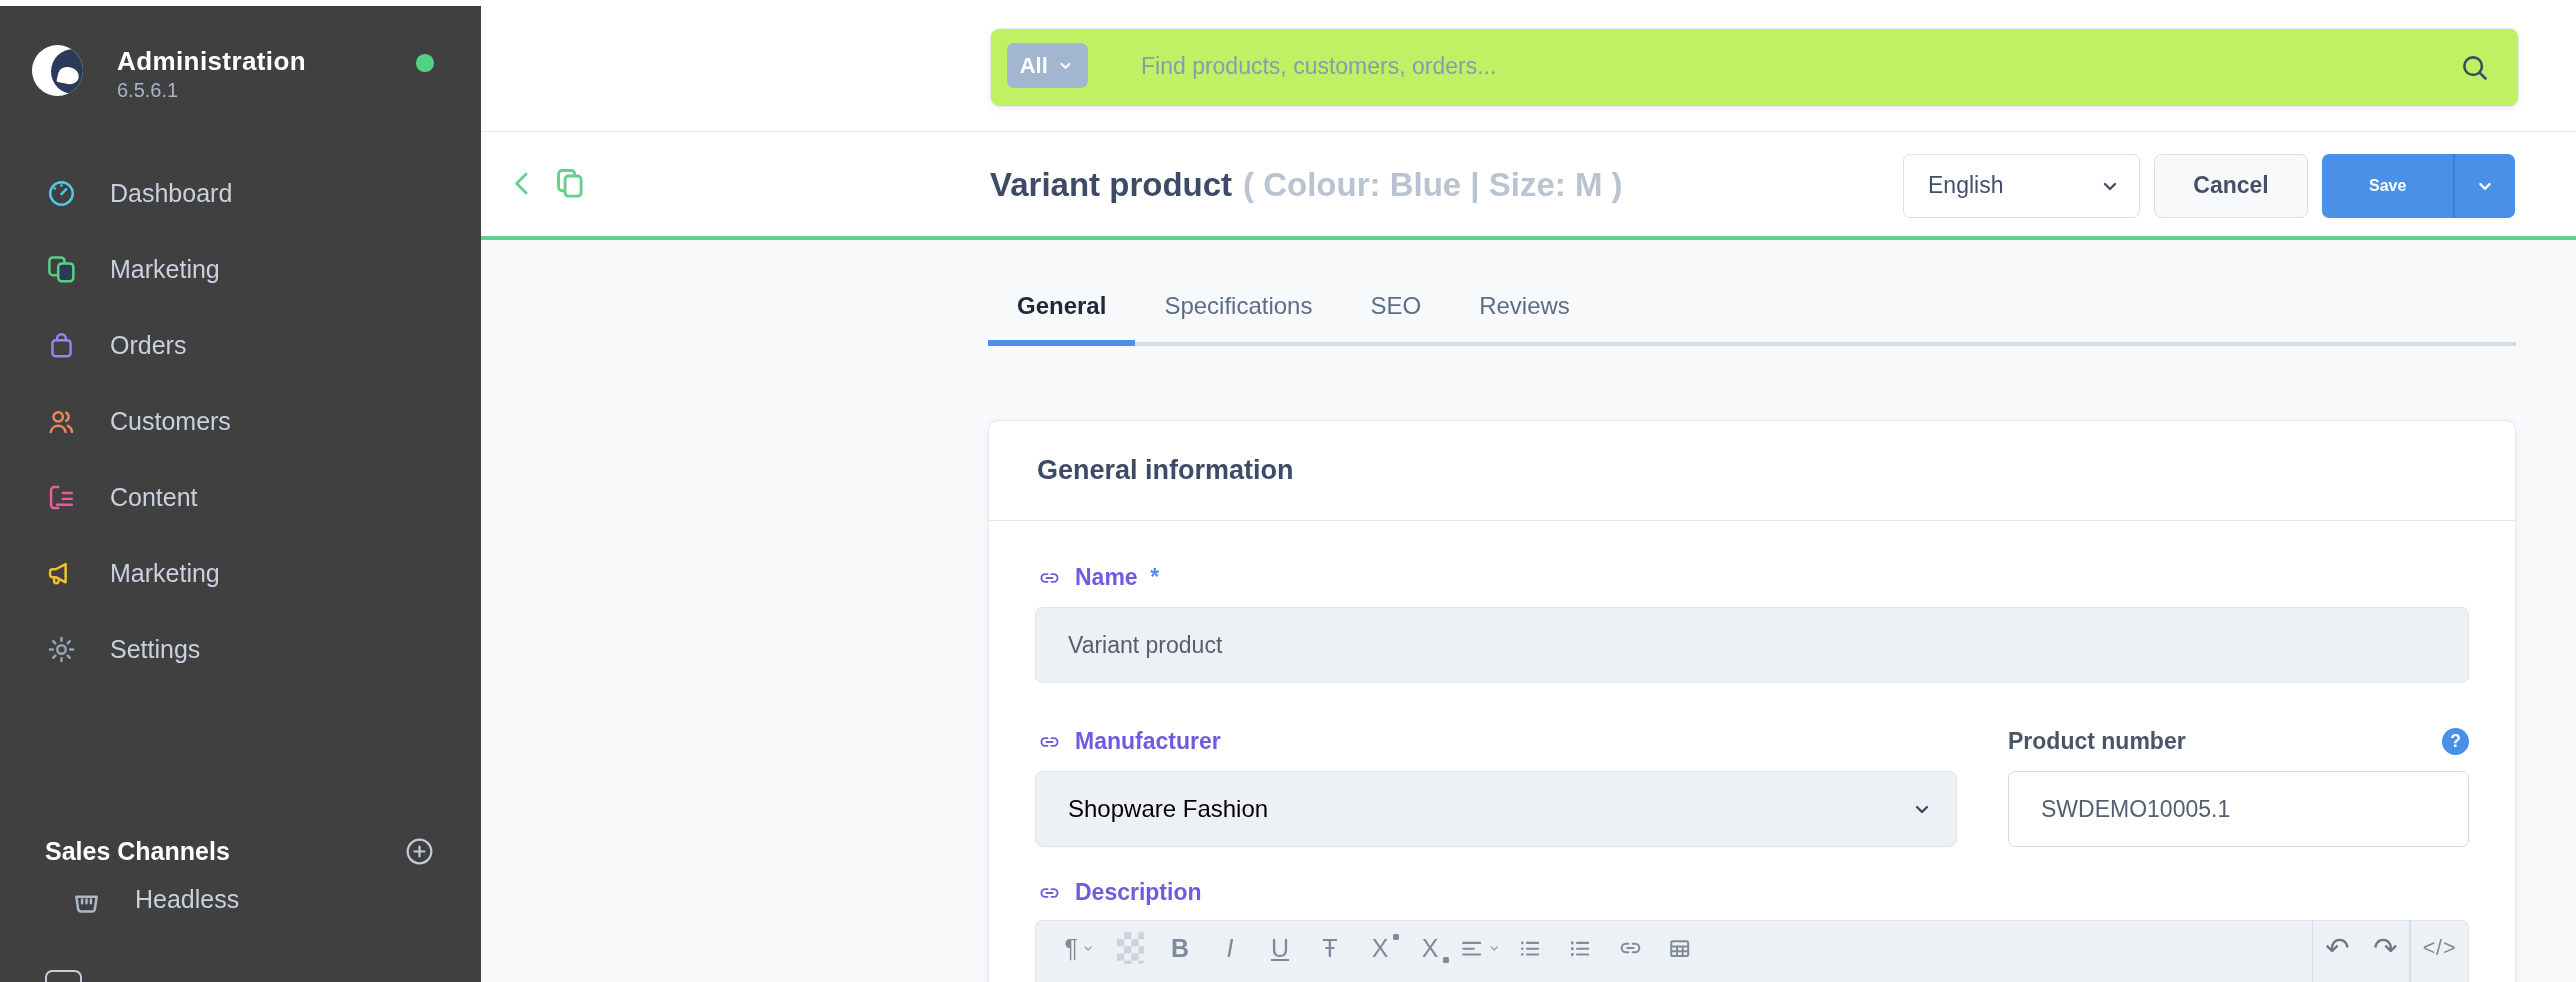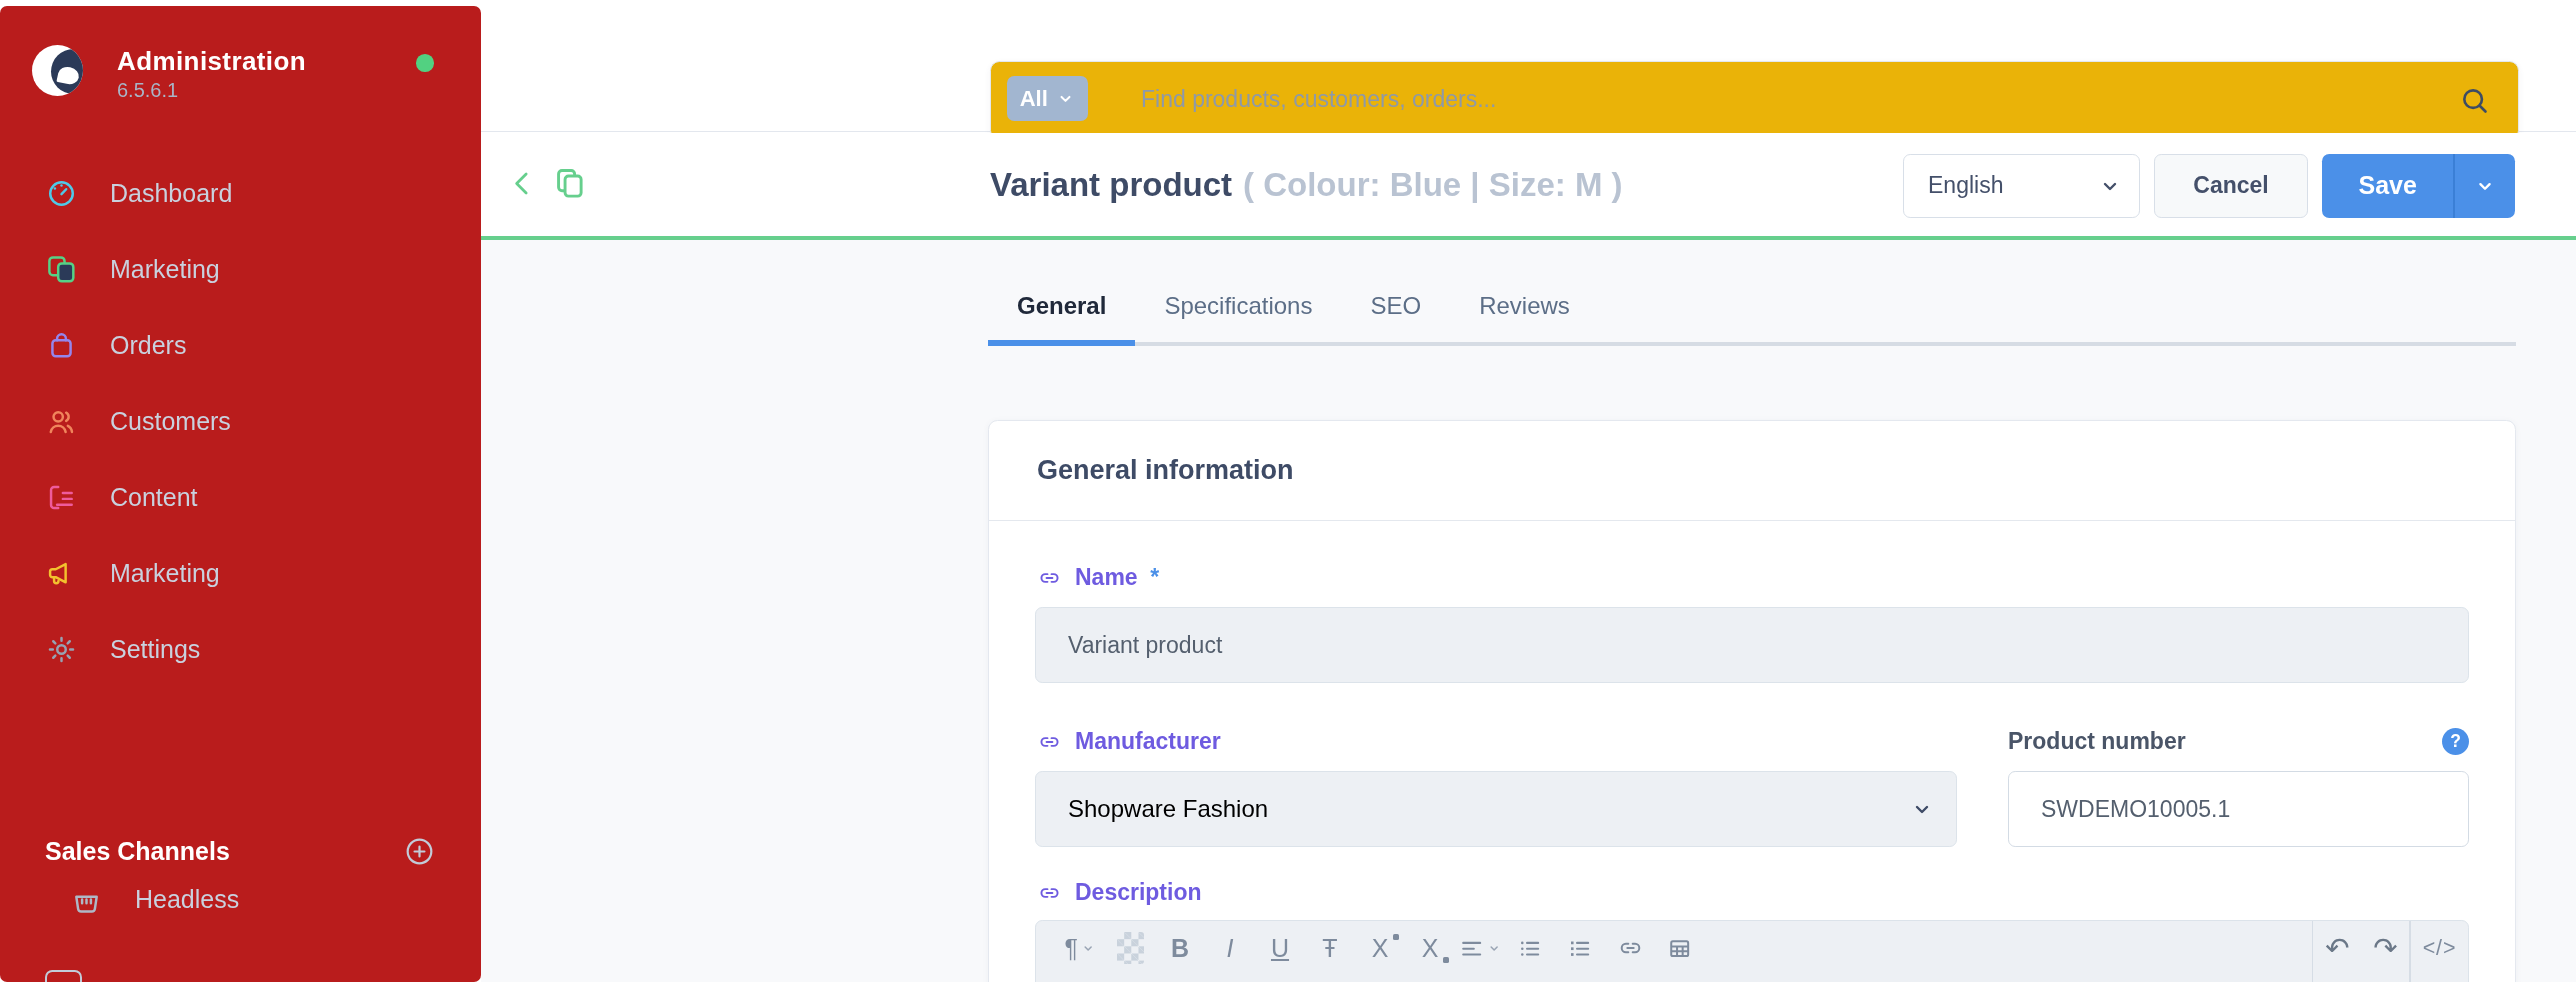--- a/index.html
+++ b/index.html
@@ -1,21 +1,21 @@
 <!DOCTYPE html>
 <html style="font-size:12.7px"><head>
 <meta charset="utf-8">
 <style>
   html,body{margin:0;padding:0;background:#fff;}
   .app{position:relative;width:2576px;height:983px;overflow:hidden;
        font-family:"Liberation Sans", sans-serif;color:#3e4b66;background:#fff;}
   svg{display:block;}
 
   
-  .sidebar{position:absolute;left:0;top:6.4px;width:481px;height:976px;background:#b91c1c;border-radius:7px;}
+  .sidebar{position:absolute;left:0;top:6.4px;width:481px;height:976px;background:#404040;}
   .logo-row{position:absolute;left:32px;top:35px;width:417px;height:64px;}
   .logo-mark{position:absolute;left:0;top:4px;width:51px;height:51px;border-radius:50%;background:#fff;overflow:hidden;}
   .logo-cut{position:absolute;width:45px;height:45px;border-radius:50%;background:#2b3a58;right:-12.7px;top:3.2px;}
   .logo-drop{position:absolute;width:20.7px;height:16.7px;background:#fff;border-radius:60% 60% 60% 8%;right:4.8px;top:21.5px;transform:rotate(12deg);}
   .app-title{position:absolute;left:85px;top:4.8px;font-size:26px;font-weight:bold;color:#fff;letter-spacing:0.4px;}
   .app-version{position:absolute;left:85px;top:38px;font-size:20px;color:#a9b4c6;}
   .status-dot{position:absolute;left:384px;top:12.7px;width:17.5px;height:17.5px;border-radius:50%;background:#52d181;}
   .nav{position:absolute;left:0;top:149px;right:0;}
   .nav-item{height:76px;display:flex;align-items:center;padding-left:45px;cursor:pointer;}
   .nav-ic{width:33px;height:33px;flex:0 0 33px;}
@@ -25,39 +25,39 @@
   .ic-extensions{color:#3d8af7}.ic-settings{color:#97a2b2}.ic-basket{color:#aeb8c6}
   .sc-header{position:absolute;left:0;top:821px;right:0;height:48px;display:flex;align-items:center;padding:0 45px;}
   .sc-title{font-size:25px;font-weight:bold;color:#fff;flex:1;}
   .sc-plus{width:33px;height:33px;color:#c2cbd8;cursor:pointer;}
   .channel-item{position:absolute;left:0;top:879px;right:0;height:76px;display:flex;padding-left:70px;}
   .partial-icon{position:absolute;left:45px;top:964px;width:33px;height:20.7px;border:2.4px solid #c2cbd8;border-bottom:none;border-radius:7.2px 7.2px 0 0;}
 
   
   .topstrip{position:absolute;left:0;top:0;width:2576px;height:6.4px;background:#fff;}
   .topbar{position:absolute;left:481px;top:0;width:2095px;height:131px;background:#fff;border-bottom:1.6px solid #e3e7ee;}
-  .searchbox{position:absolute;left:509px;top:28px;width:1527px;height:77px;background:#eab308;border:1.6px solid #e3e8ee;border-radius:9.5px;box-shadow:0 2.4px 6.4px rgba(60,75,100,.06);margin-top:33px;}
+  .searchbox{position:absolute;left:509px;top:28px;width:1527px;height:77px;background:#bef264;border:1.6px solid #e3e8ee;border-radius:9.5px;box-shadow:0 2.4px 6.4px rgba(60,75,100,.06);}
   .all-badge{position:absolute;left:16px;top:14.3px;height:45px;padding:0 12.7px;background:#a2b6d0;border-radius:7.2px;display:flex;align-items:center;gap:8px;color:#fff;font-size:22px;font-weight:bold;cursor:pointer;}
   .search-input{position:absolute;left:148px;top:6.4px;height:61px;width:1177px;border:none;outline:none;font-family:"Liberation Sans",sans-serif;font-size:23px;color:#5b6575;background:transparent;}
   .search-input::placeholder{color:#8e99a9;opacity:1;}
   .search-mag{position:absolute;right:27px;top:21.5px;width:33px;height:33px;color:#3d4c64;cursor:pointer;}
 
   
   .smartbar{position:absolute;left:481px;top:133px;width:2095px;height:103px;background:#fff;border-bottom:4.8px solid #66cf8d;}
   .back-btn{position:absolute;left:24px;top:33px;width:35px;height:35px;color:#66cf8d;cursor:pointer;}
   .dup-ic{position:absolute;left:68px;top:30px;width:41px;height:41px;color:#66cf8d;cursor:pointer;}
   .sb-title{position:absolute;left:509px;top:0;height:103px;display:flex;align-items:center;}
   .sb-title .main{font-size:33px;font-weight:bold;color:#3e4b66;}
   .sb-title .suffix{font-size:33px;font-weight:600;color:#b9c3d2;margin-left:11px;}
   .lang-select{position:absolute;left:1422px;top:20.7px;width:237px;height:64px;border:1.6px solid #d8dfe8;border-radius:7.2px;background:#fff;display:flex;align-items:center;cursor:pointer;box-sizing:border-box;}
   .lang-select .lbl{margin-left:24px;font-size:23px;color:#44506a;flex:1;}
   .lang-select .chev{width:24px;height:24px;color:#44506a;margin-right:17.5px;}
   .btn-cancel{position:absolute;left:1673px;top:20.7px;width:154px;height:64px;background:#f7f9fa;border:1.6px solid #d8dfe8;border-radius:7.2px;display:flex;align-items:center;justify-content:center;font-size:23px;font-weight:600;color:#44506a;cursor:pointer;box-sizing:border-box;}
   .btn-save{position:absolute;left:1841px;top:20.7px;width:193px;height:64px;background:#4b90e8;border-radius:7.2px;display:flex;overflow:hidden;cursor:pointer;}
-  .btn-save .save-main{flex:1;display:flex;align-items:center;justify-content:center;font-size:25px;font-weight:bold;color:#fff;}
+  .btn-save .save-main{flex:1;display:flex;align-items:center;justify-content:center;font-size:16px;font-weight:bold;color:#fff;}
   .btn-save .save-div{width:1.6px;background:#3a7fd6;}
   .btn-save .save-arrow{width:60px;display:flex;align-items:center;justify-content:center;color:#fff;}
   .btn-save .save-arrow svg{width:22px;height:22px;}
 
   
   .content{position:absolute;left:481px;top:240px;width:2095px;bottom:0;background:#f8f9fb;padding-left:8px;}
   .tabs{position:absolute;left:507px;top:30px;width:1528px;height:72px;border-bottom:4px solid #d6dce4;display:flex;}
   .tab{position:relative;height:100%;display:flex;align-items:center;padding:0 29px;font-size:24px;color:#5c6e87;cursor:pointer;}
   .tab.active{color:#20293a;font-weight:600;}
   .tab.active::after{content:"";position:absolute;left:0;right:0;bottom:-4px;height:5.6px;background:#4b90e8;}

